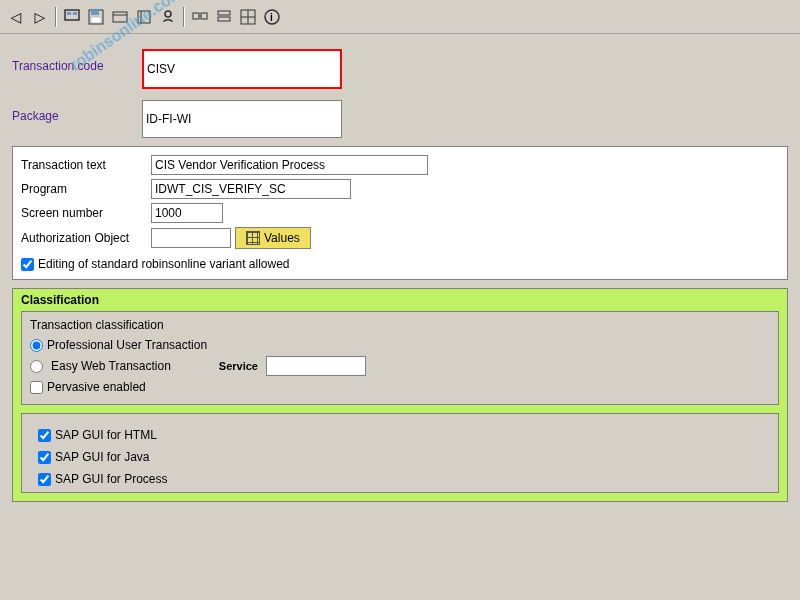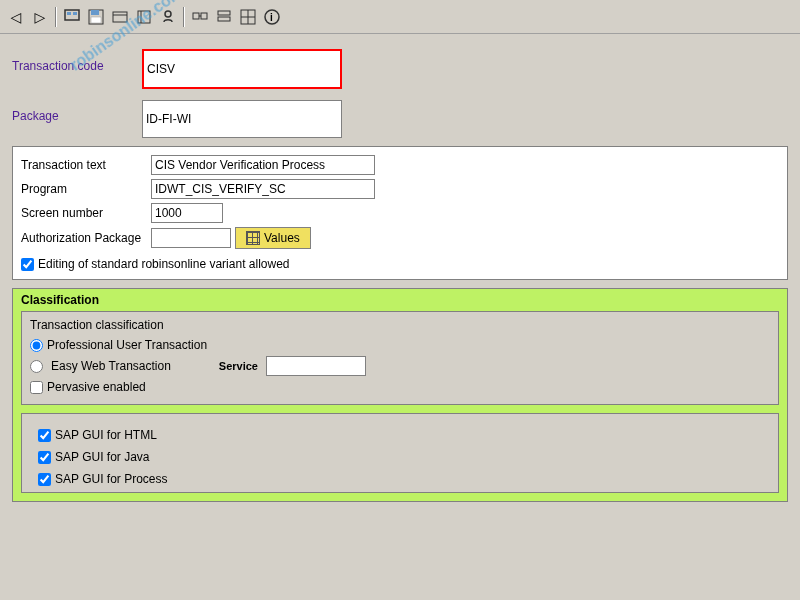--- a/index.html
+++ b/index.html
@@ -98,24 +98,24 @@
     }
     .panel-input {
       background: #fff;
       border: 1px solid #808080;
       height: 20px;
       padding: 1px 3px;
       font-size: 12px;
       font-family: Arial, sans-serif;
     }
     .panel-input-transaction-text {
-      width: 224px;
+      width: 277px;
     }
     .panel-input-program {
-      width: 224px;
+      width: 200px;
     }
     .panel-input-screen {
       width: 72px;
     }
     .panel-input-auth {
       width: 80px;
     }
 
     
     .values-btn {
@@ -321,21 +321,21 @@
     </div>
     <div class="panel-inner-field-row">
       <span class="panel-label">Program</span>
       <input type="text" class="panel-input panel-input-program" value="IDWT_CIS_VERIFY_SC" style="">
     </div>
     <div class="panel-inner-field-row">
       <span class="panel-label">Screen number</span>
       <input type="text" class="panel-input panel-input-screen" value="1000" style="">
     </div>
     <div class="panel-inner-field-row">
-      <span class="panel-label">Authorization Package</span>
+      <span class="panel-label">Authorization Object</span>
       <input type="text" class="panel-input panel-input-auth" value="" style="">
       <button class="values-btn">
         <span style="display:inline-block; width:14px; height:14px; border:1px solid #555; background: repeating-linear-gradient(to right, #555 0px, #555 1px, transparent 1px, transparent 5px) 0 0, repeating-linear-gradient(to bottom, #555 0px, #555 1px, transparent 1px, transparent 5px) 0 0; background-size: 5px 5px;"></span>
         <span>Values</span>
       </button>
     </div>
     <div class="checkbox-row">
       <input type="checkbox" id="edit-check" checked="" style="">
       <label for="edit-check">Editing of standard robinsonline variant allowed</label>
     </div>

